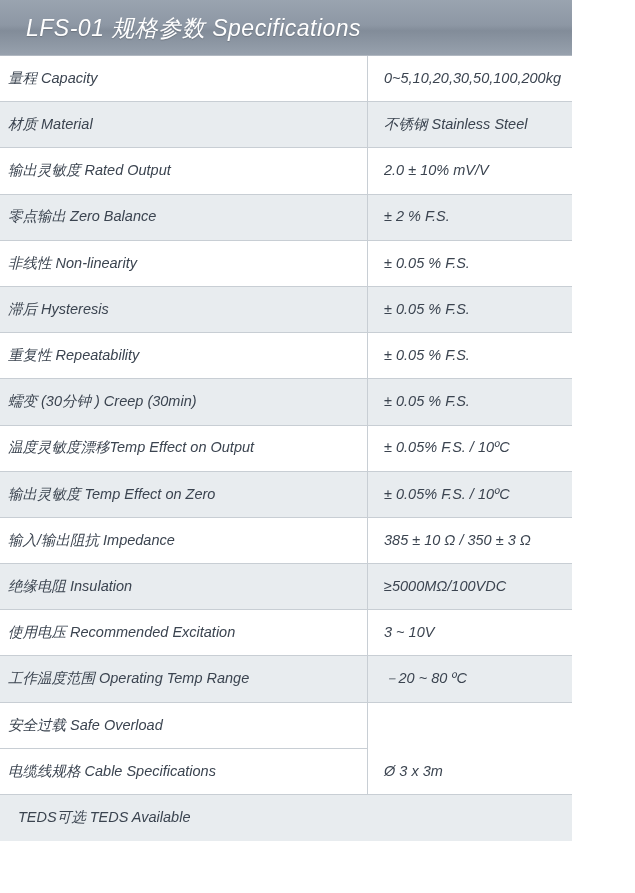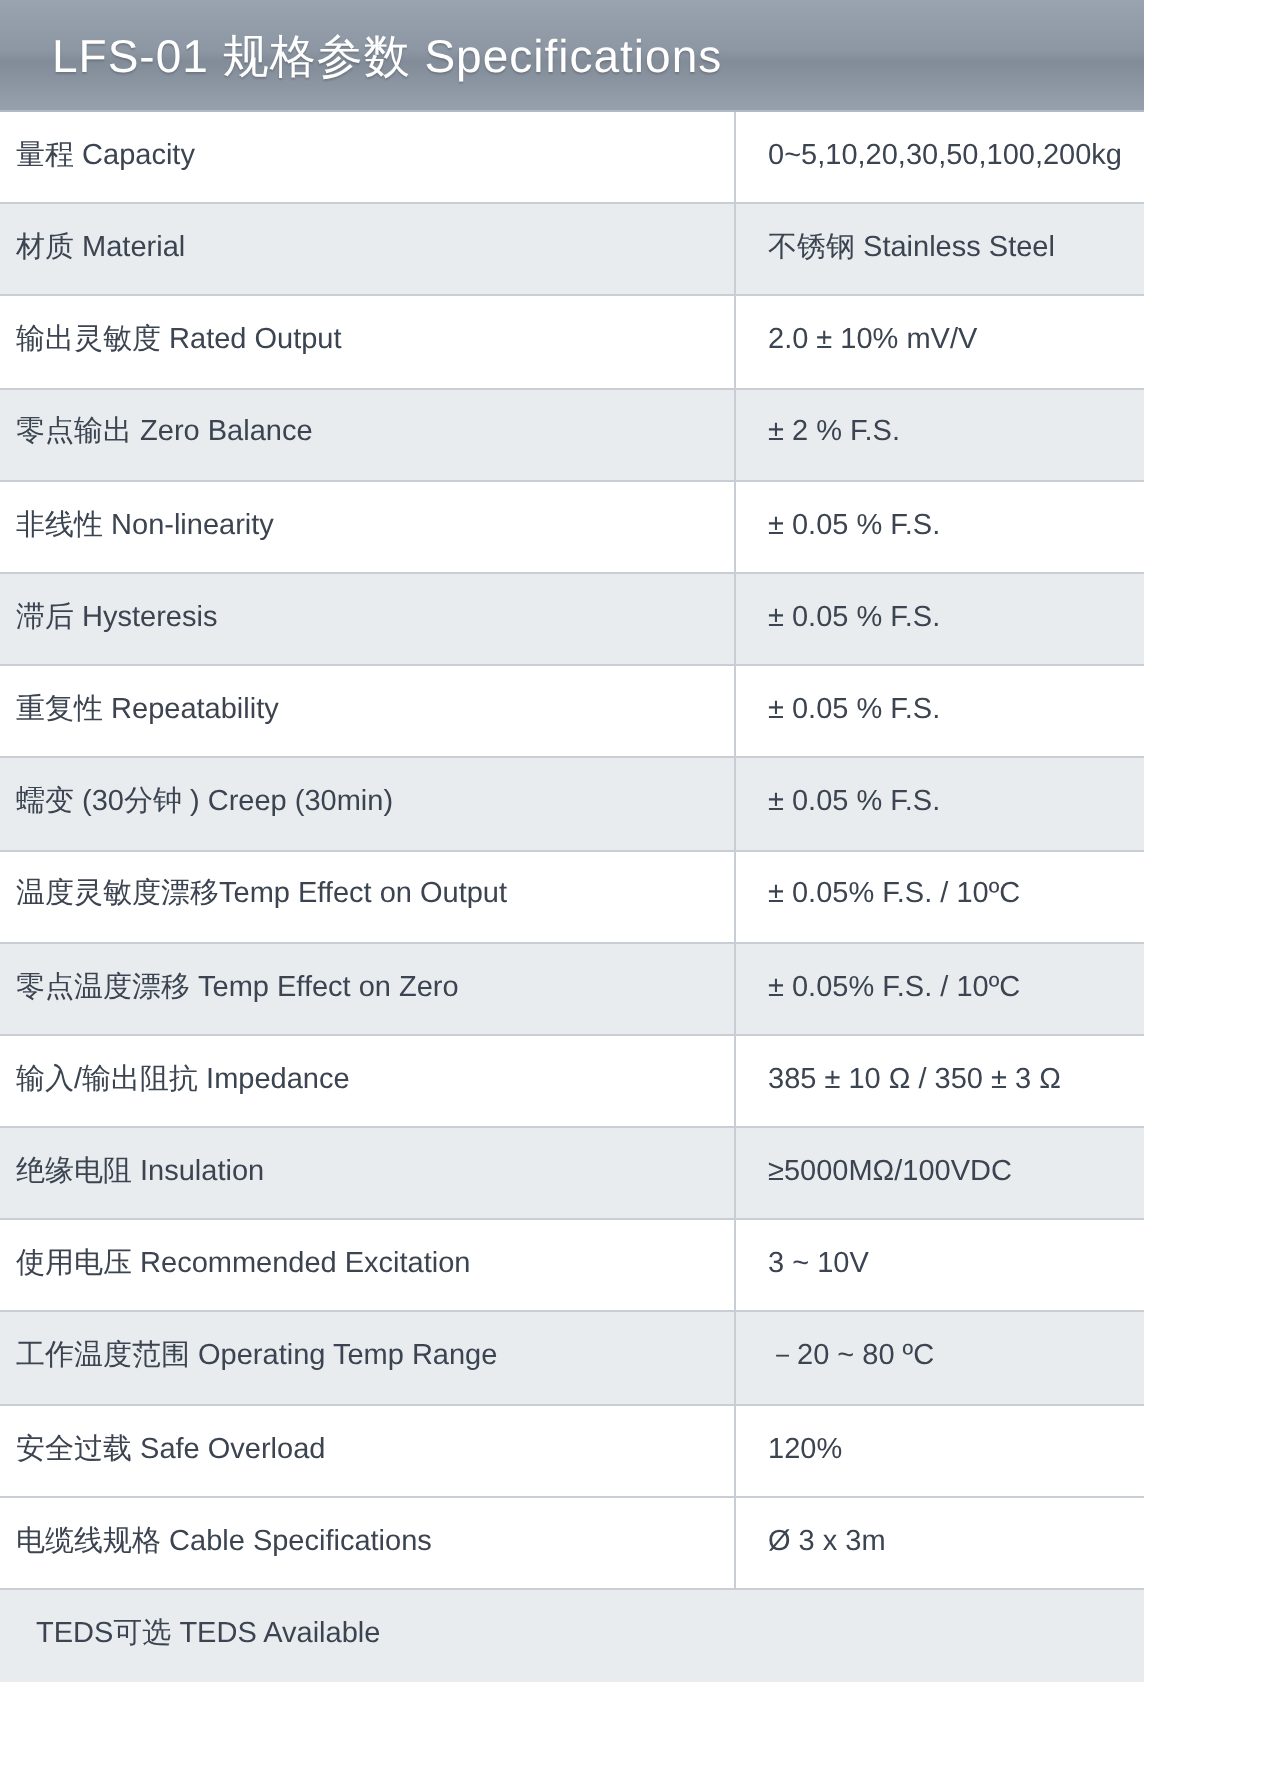--- a/index.html
+++ b/index.html
@@ -13,20 +13,21 @@
     font-family: "Liberation Sans", sans-serif;
     -webkit-font-smoothing: antialiased;
   }
   .spec-sheet {
     width: 572px;
     height: 893px;
     box-sizing: border-box;
     background: #8b5cf6;
     display: flex;
     flex-direction: column;
+    font-style: italic;
   }
   
   .title-bar {
     height: 56px;
     background: linear-gradient(to bottom, #9aa4b0 0%, #8d97a4 45%, #828c99 55%, #98a2ae 100%);
     display: flex;
     align-items: center;
     padding-left: 26px;
     box-sizing: border-box;
     position: relative;
@@ -143,21 +144,21 @@
       <div class="cell cell-label">蠕变 (30分钟 ) Creep (30min)</div>
       <div class="cell cell-value">± 0.05 % F.S.</div>
     </div>
 
     <div class="spec-row row-light">
       <div class="cell cell-label">温度灵敏度漂移Temp Effect on Output</div>
       <div class="cell cell-value">± 0.05% F.S. / 10ºC</div>
     </div>
 
     <div class="spec-row row-shade">
-      <div class="cell cell-label">零点温度漂移 Temp Effect on Zero</div>
+      <div class="cell cell-label">输出灵敏度 Temp Effect on Zero</div>
       <div class="cell cell-value">± 0.05% F.S. / 10ºC</div>
     </div>
 
     <div class="spec-row row-light">
       <div class="cell cell-label">输入/输出阻抗 Impedance</div>
       <div class="cell cell-value">385 ± 10 Ω / 350 ± 3 Ω</div>
     </div>
 
     <div class="spec-row row-shade">
       <div class="cell cell-label">绝缘电阻  Insulation</div>
@@ -169,21 +170,20 @@
       <div class="cell cell-value">3 ~ 10V</div>
     </div>
 
     <div class="spec-row row-shade">
       <div class="cell cell-label">工作温度范围 Operating Temp  Range</div>
       <div class="cell cell-value">－20 ~ 80 ºC</div>
     </div>
 
     <div class="spec-row row-light">
       <div class="cell cell-label">安全过载 Safe Overload</div>
-      <div class="cell cell-value">120%</div>
     </div>
 
 
     <div class="spec-row row-light">
       <div class="cell cell-label">电缆线规格 Cable Specifications</div>
       <div class="cell cell-value">Ø 3 x 3m</div>
     </div>
 
     <div class="spec-row row-shade">
       <div class="cell cell-full">TEDS可选 TEDS Available</div>

